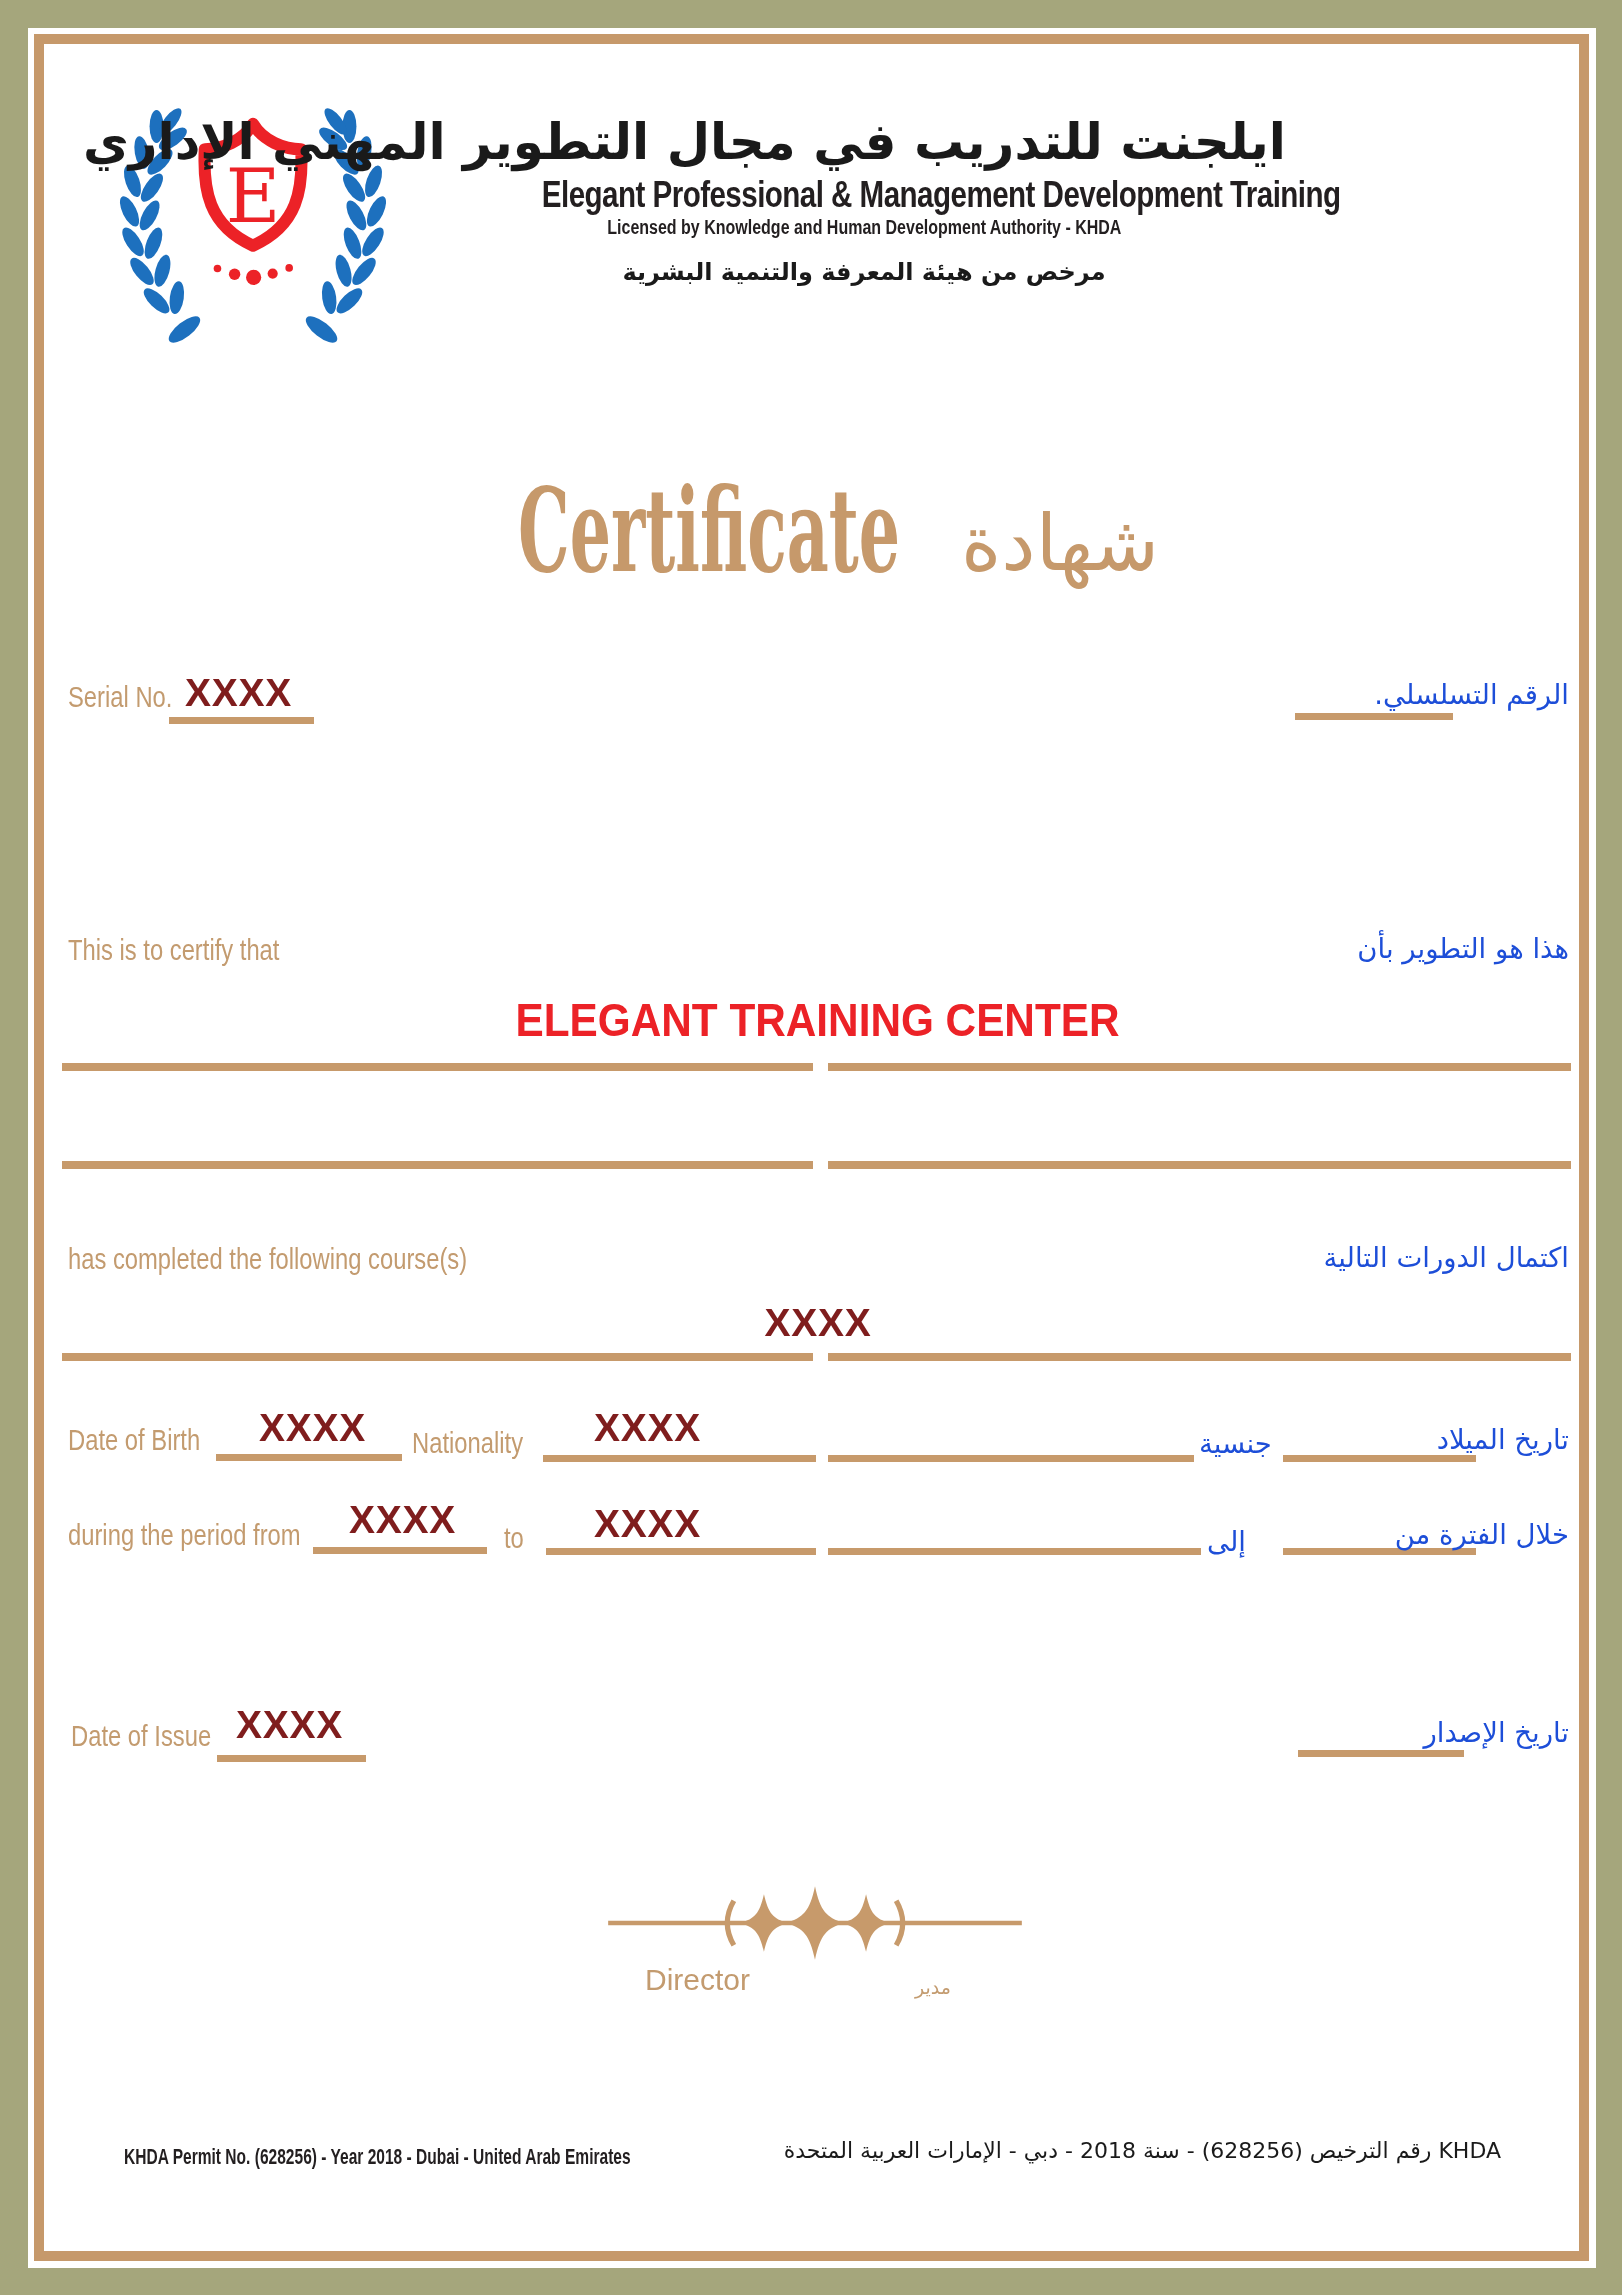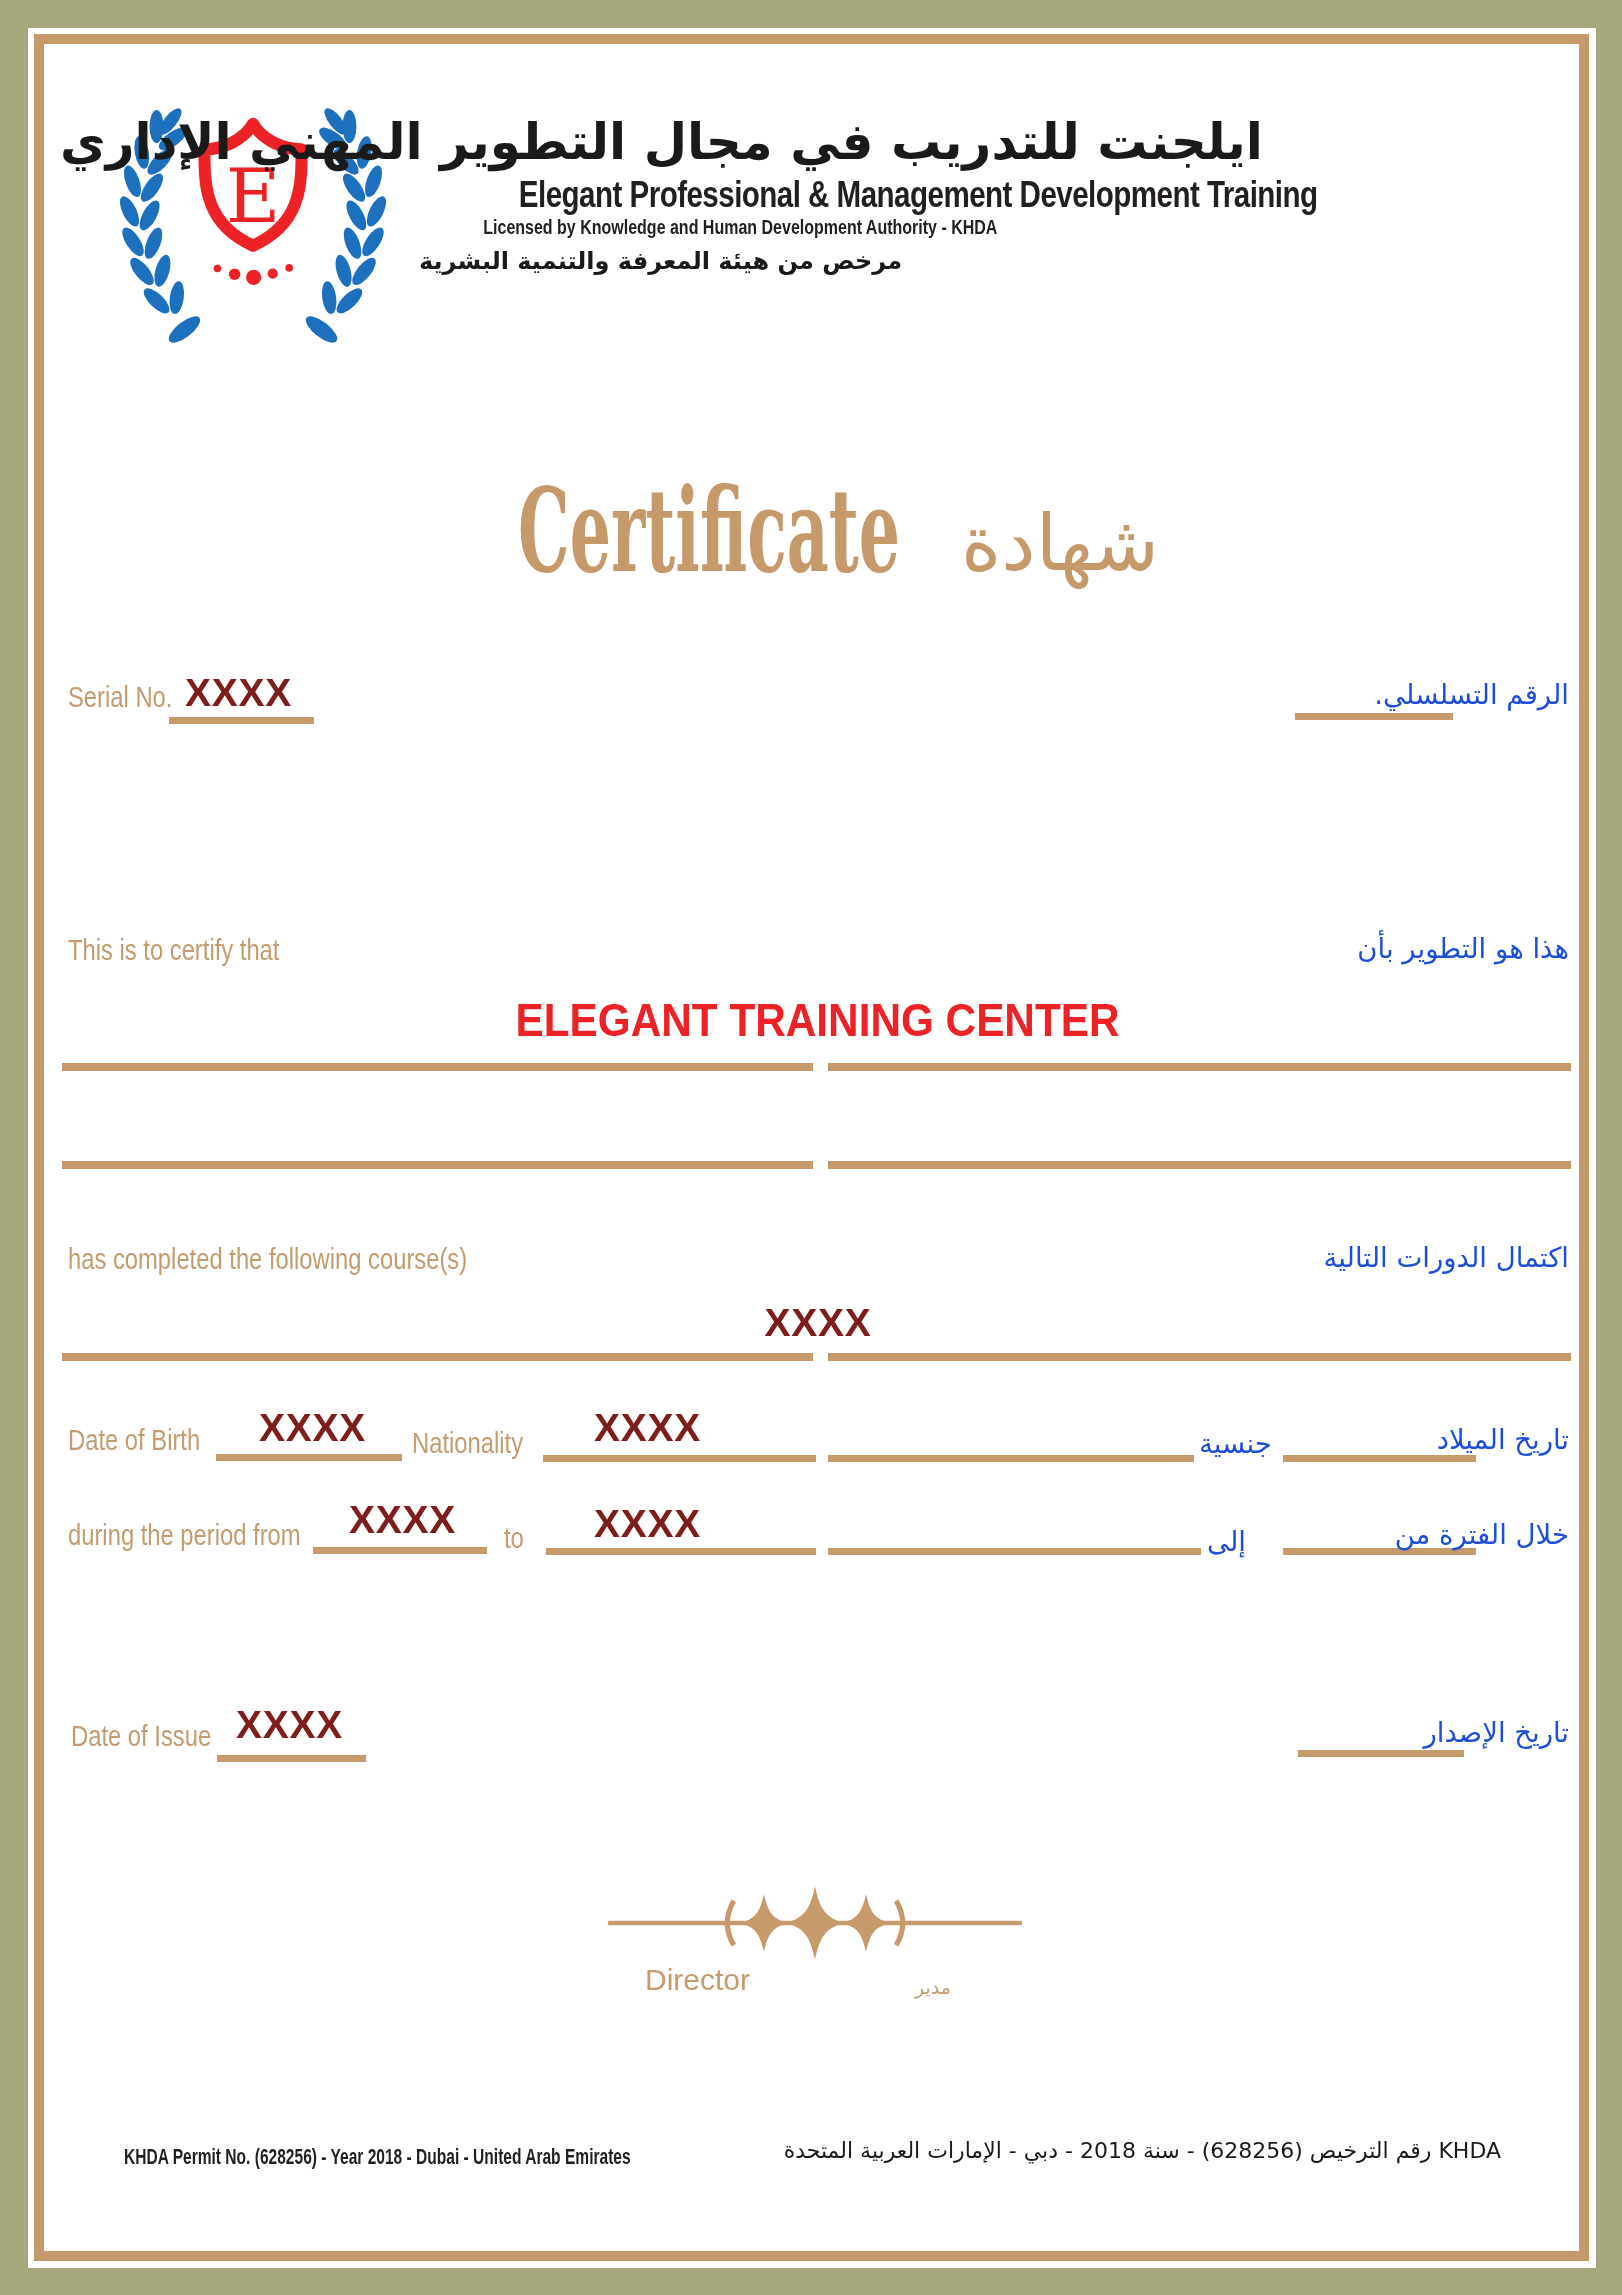--- a/index.html
+++ b/index.html
@@ -65,29 +65,29 @@
     </g>
     <g fill="#EC2227">
       <circle cx="204" cy="266" r="6"></circle>
       <circle cx="231" cy="275" r="9"></circle>
       <circle cx="261" cy="280" r="12"></circle>
       <circle cx="291" cy="274" r="8"></circle>
       <circle cx="317" cy="265" r="6"></circle>
     </g>
   </svg>
 
-  <div class="abs" style="left:419px;top:116px;width:844px;">
+  <div class="abs" style="left:442px;top:116px;width:844px;text-align:center;">
     <div class="org-ar" dir="rtl">ايلجنت للتدريب في مجال التطوير المهني الإداري</div>
     <div style="margin-top:5.2px;">
       <span class="org-en">Elegant Professional &amp; Management Development Training</span>
     </div>
     <div style="margin-top:0;">
       <span class="lic-en">Licensed by Knowledge and Human Development Authority - KHDA</span>
     </div>
-    <div style="margin-top:8px;">
+    <div style="margin-top:19px;">
       <span class="lic-ar" dir="rtl">مرخص من هيئة المعرفة والتنمية البشرية</span>
     </div>
   </div>
 
   <div class="abs cert-title" style="left:518px;top:472px;">Certificate</div>
   <div class="abs cert-title-ar" style="left:961px;top:505px;">شهادة</div>
 
   <div class="abs label-en" style="left:68px;top:681px;">Serial No.</div>
   <div class="abs value-red" style="left:185px;top:671px;">XXXX</div>
   <div class="gold-line" style="left:169px;top:717px;width:145px;height:7.2px;"></div>

